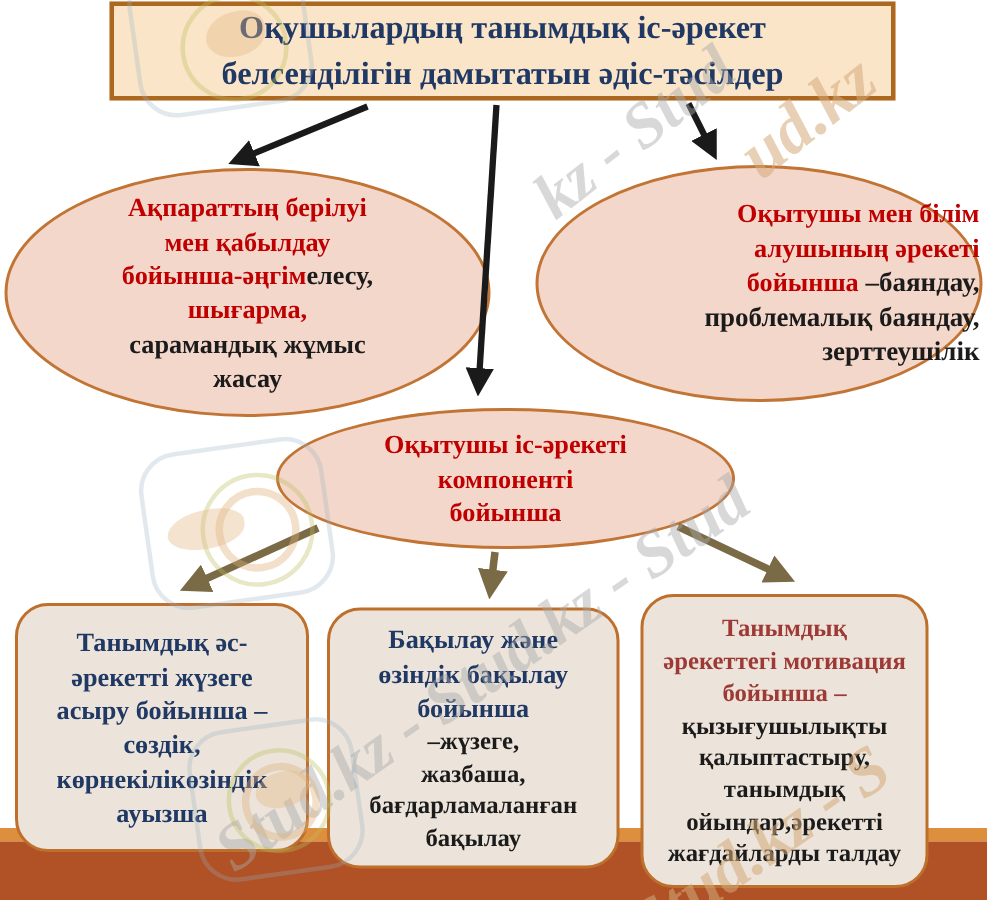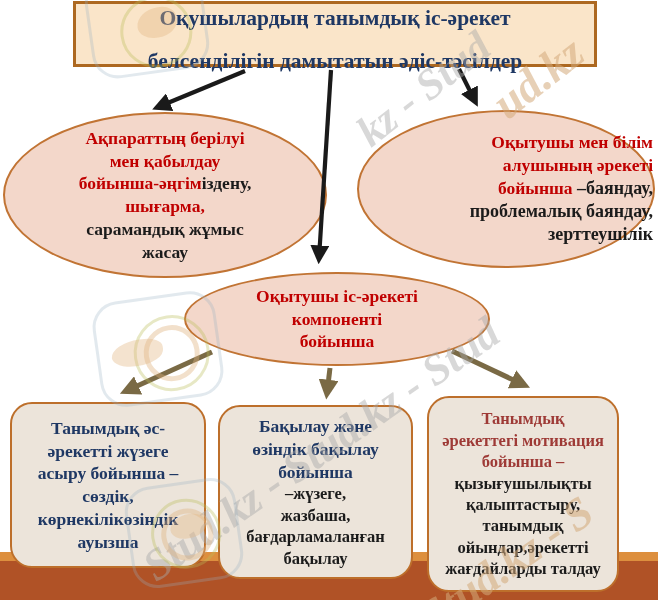--- a/index.html
+++ b/index.html
@@ -7,21 +7,21 @@
           font-family:"Liberation Serif", serif;}
 
   
   .band-stripe{position:absolute;left:0;top:552px;width:658px;height:9px;background:#dd8f3e;z-index:1;}
   .band-main{position:absolute;left:0;top:561px;width:658px;height:39px;background:#b05226;z-index:1;}
 
   
   .title-box{position:absolute;left:73px;top:1px;width:524px;height:66px;background:#fae5c9;
              border:3px solid #ad6820;box-sizing:border-box;z-index:3;
              display:flex;flex-direction:column;justify-content:center;align-items:center;}
-  .title-box .ln{font-size:21.5px;font-weight:bold;color:#1f3864;line-height:1.42;white-space:nowrap;margin-top:12px;}
+  .title-box .ln{font-size:21.5px;font-weight:bold;color:#1f3864;line-height:1.42;white-space:nowrap;}
 
   
   .ellipse{position:absolute;border-radius:50%;background:#f3d7ca;border:2px solid #c17434;
            box-sizing:border-box;z-index:3;display:flex;flex-direction:column;justify-content:center;
            align-items:center;text-align:center;}
   .el-left{left:3px;top:112px;width:324px;height:166px;}
   .el-right{left:357px;top:110px;width:298px;height:158px;align-items:flex-end;}
   .el-center{left:184px;top:272px;width:306px;height:94px;}
 
   
@@ -78,21 +78,21 @@
   </svg>
 
   <div class="title-box">
     <div class="ln">Оқушылардың танымдық іс-әрекет</div>
     <div class="ln">белсенділігін дамытатын әдіс-тәсілдер</div>
   </div>
 
   <div class="ellipse el-left">
     <div class="ln fs17 t-red">Ақпараттың берілуі</div>
     <div class="ln fs17 t-red">мен қабылдау</div>
-    <div class="ln fs17"><span class="t-red">бойынша-әңгім</span><span class="t-black">іздену,</span></div>
+    <div class="ln fs17"><span class="t-red">бойынша-әңгім</span><span class="t-black">елесу,</span></div>
     <div class="ln fs17 t-red">шығарма,</div>
     <div class="ln fs17 t-black">сарамандық жұмыс</div>
     <div class="ln fs17 t-black">жасау</div>
   </div>
 
   <div class="ellipse el-right">
     <div class="ln fs17 t-red">Оқытушы мен білім</div>
     <div class="ln fs17 t-red">алушының әрекеті</div>
     <div class="ln fs17"><span class="t-red">бойынша</span><span class="t-black fs15"> –баяндау,</span></div>
     <div class="ln fs15 t-black">проблемалық баяндау,</div>

